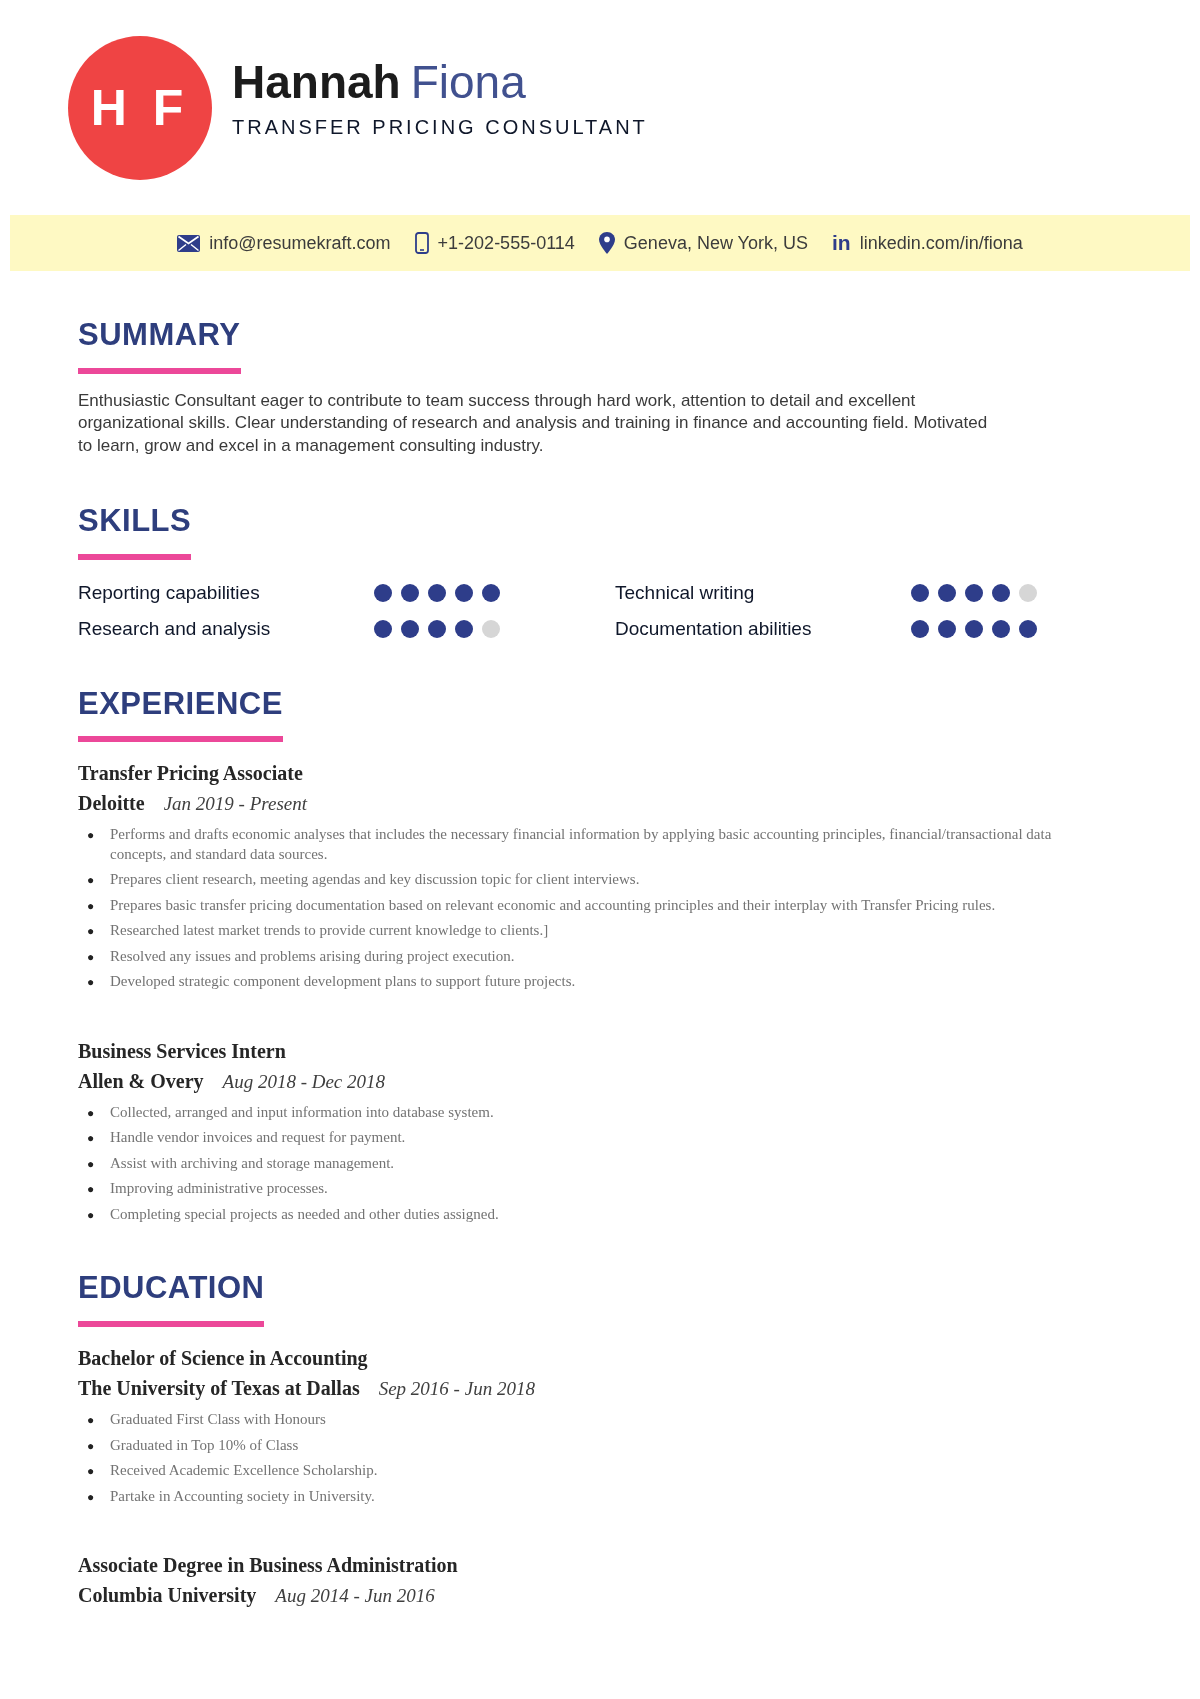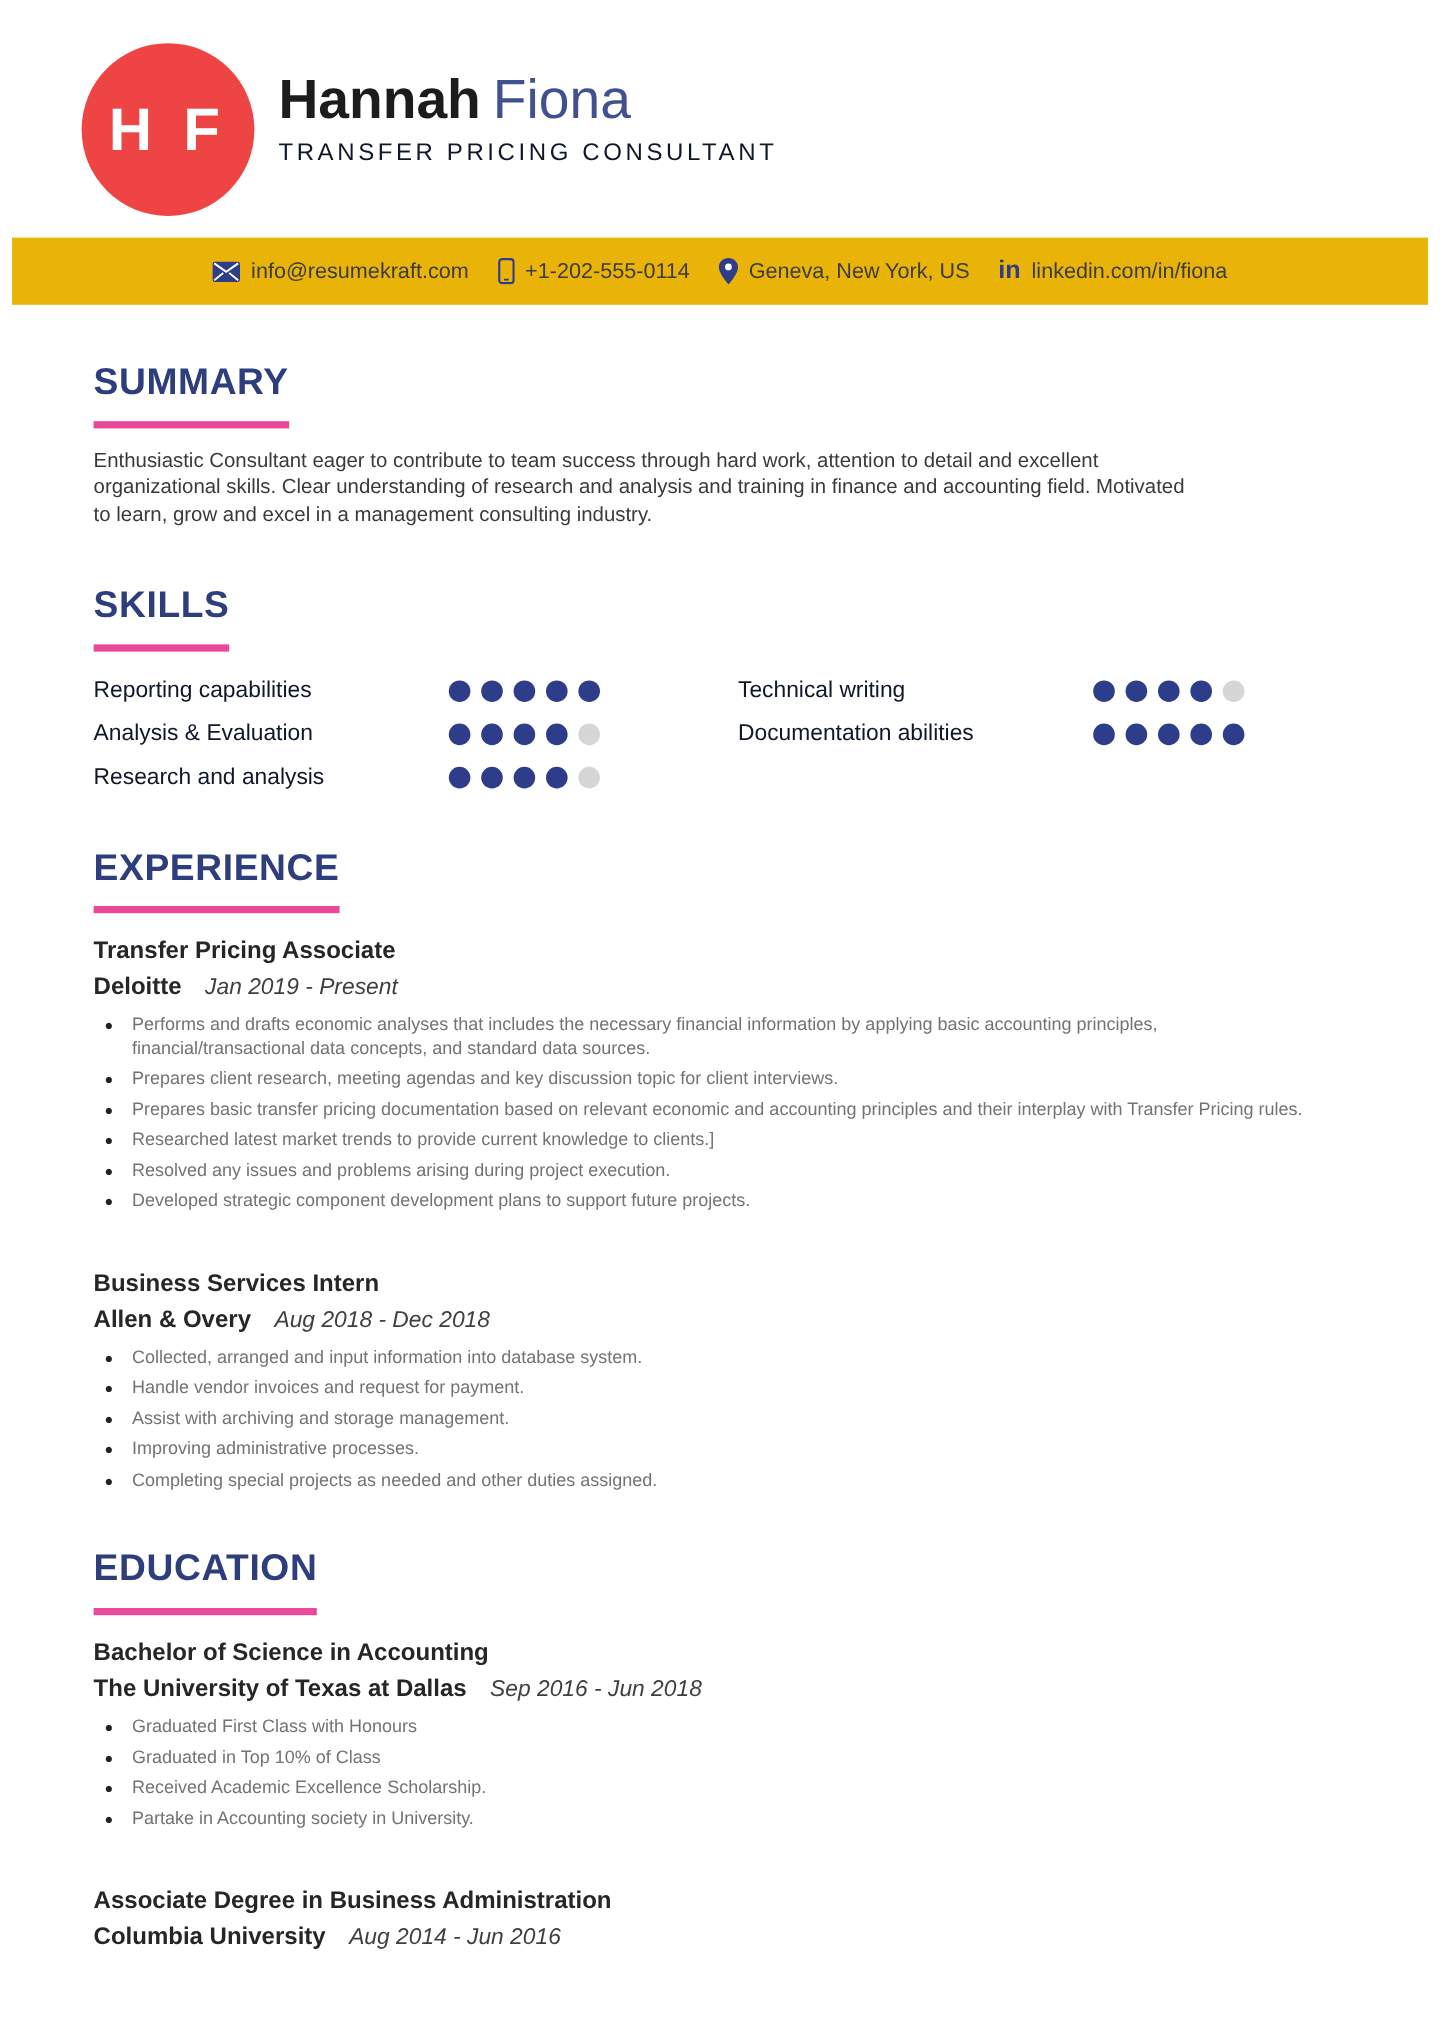--- a/index.html
+++ b/index.html
@@ -14,21 +14,21 @@
     display:flex;align-items:center;justify-content:center;
     font-size:50px;font-weight:700;letter-spacing:6px;flex:0 0 auto;
   }
   .name-block{margin-left:20px;padding-top:22px;}
   .name{font-size:46px;line-height:1.05;white-space:nowrap;}
   .name .first{font-weight:700;color:#1c1c1c;}
   .name .last{font-weight:400;color:#41518f;margin-left:10px;}
   .job-title{margin-top:10px;font-size:20px;color:#0f172a;letter-spacing:3px;}
   
   .contact-bar{
-    margin:18px 10px 0 10px;background:#eab308;height:56px;
+    margin:35px 10px 0 10px;background:#fef9c3;height:56px;
     display:flex;align-items:center;justify-content:center;gap:24px;
     font-size:18px;color:#3c3c3c;
   }
   .contact-item{display:flex;align-items:center;gap:9px;cursor:pointer;}
   .contact-item svg{display:block;}
   .li-glyph{font-weight:700;color:#2e3d8a;font-size:21px;font-family:"Liberation Sans",sans-serif;}
   
   .main{padding:0 70px 0 78px;}
   .section{margin-top:48px;}
   .section-heading{
@@ -39,21 +39,21 @@
   
   .skills-grid{display:flex;margin-top:8px;}
   .skill-col{width:470px;margin-right:67px;}
   .skill-col:last-child{margin-right:0;width:470px;}
   .skill-row{display:flex;align-items:center;margin-top:14px;}
   .skill-label{flex:0 0 296px;font-size:19px;color:#0f172a;}
   .dots{display:flex;gap:9px;align-items:center;}
   .dot{width:18px;height:18px;border-radius:50%;background:#d6d6d6;display:inline-block;}
   .dot.filled{background:#2e3d8a;}
   
-  .entries > .entry{margin-top:18px;}
+  .entries > .entry{margin-top:18px;font-family:Liberation Serif, serif;}
   .entries > .entry + .entry{margin-top:46px;}
   .entry-title{font-size:20px;font-weight:700;color:#262626;line-height:1.3;}
   .entry-sub{margin-top:6px;font-size:20px;}
   .entry-org{font-weight:700;color:#262626;}
   .entry-dates{font-style:italic;font-size:19px;color:#3f3f3f;margin-left:14px;}
   ul.bullets{list-style:none;margin:10px 0 0 0;padding:0;}
   ul.bullets li{
     position:relative;padding-left:32px;font-size:15px;line-height:1.3;
     color:#737373;margin-bottom:6px;max-width:1000px;
   }
@@ -126,30 +126,20 @@
             <span class="skill-label">Reporting capabilities</span>
             <span class="dots">
               <span class="dot filled"></span>
               <span class="dot filled"></span>
               <span class="dot filled"></span>
               <span class="dot filled"></span>
               <span class="dot filled"></span>
             </span>
           </div>
           <div class="skill-row">
-            <span class="skill-label">Analysis &amp; Evaluation</span>
-            <span class="dots">
-              <span class="dot filled"></span>
-              <span class="dot filled"></span>
-              <span class="dot filled"></span>
-              <span class="dot filled"></span>
-              <span class="dot"></span>
-            </span>
-          </div>
-          <div class="skill-row">
             <span class="skill-label">Research and analysis</span>
             <span class="dots">
               <span class="dot filled"></span>
               <span class="dot filled"></span>
               <span class="dot filled"></span>
               <span class="dot filled"></span>
               <span class="dot"></span>
             </span>
           </div>
         </div>

